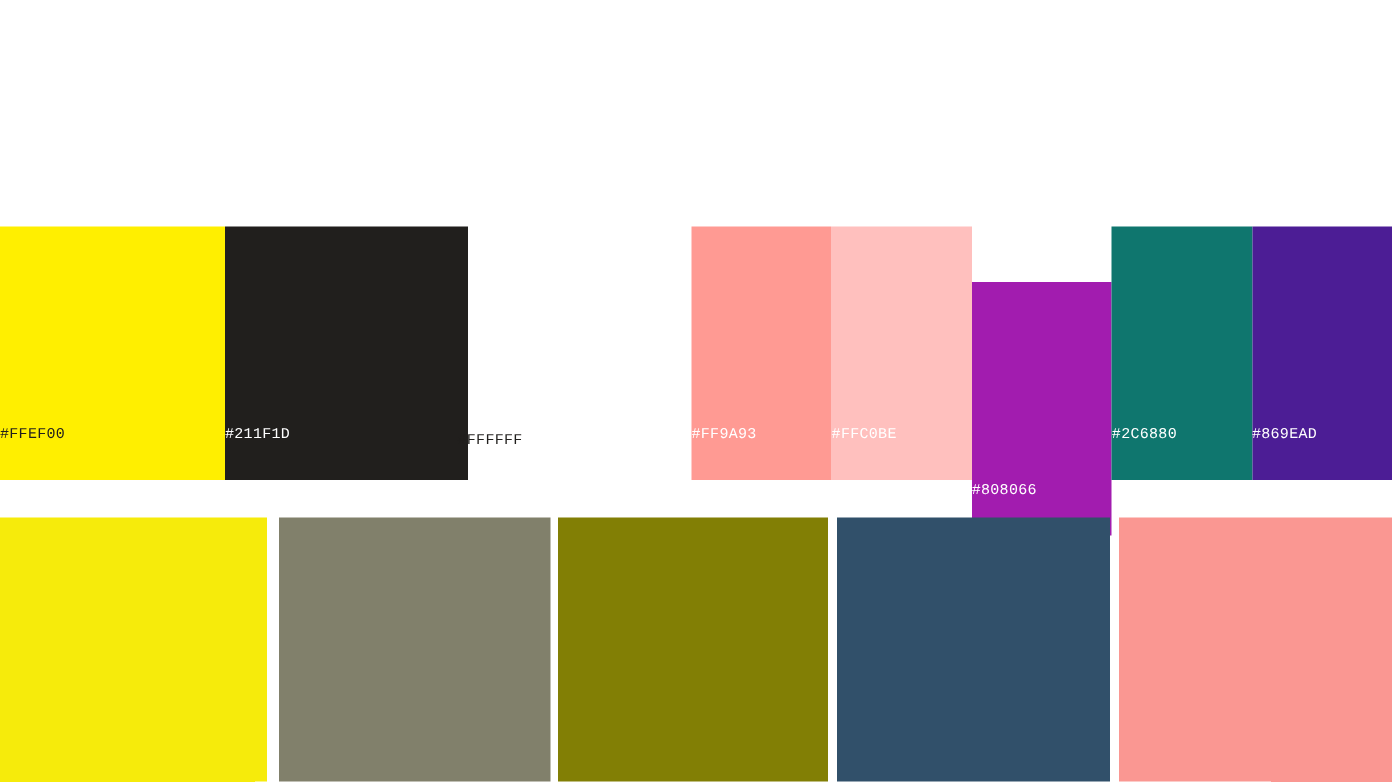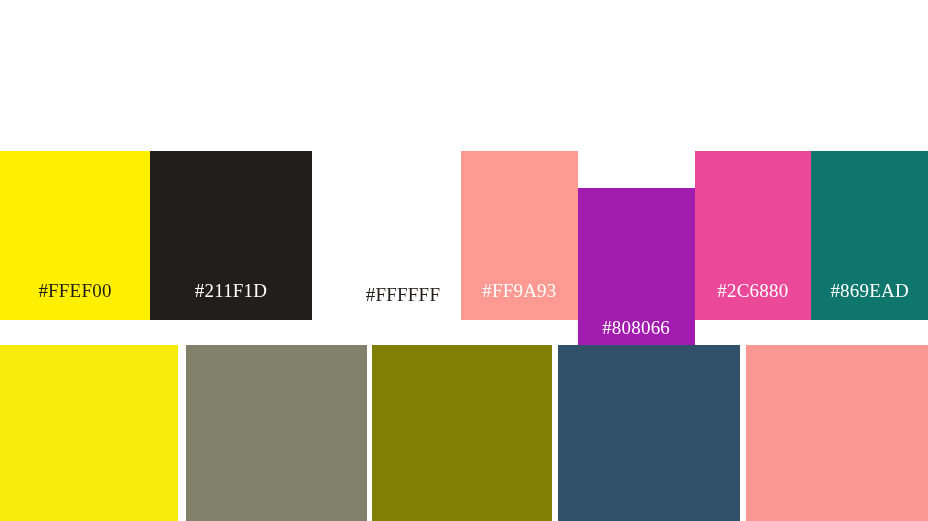--- a/index.html
+++ b/index.html
@@ -37,26 +37,26 @@
     top: 0;
     height: 169px;
     box-sizing: border-box;
   }
 
   .swatch-label {
     position: absolute;
     left: 0;
     right: 0;
     bottom: 22px;
-    text-align: center;
-    font-size: 19px;
+    text-align: left;
+    font-size: 10px;
     letter-spacing: 0.2px;
     line-height: 15px;
     white-space: nowrap;
-    font-family: Liberation Serif, serif;
+    font-family: Liberation Mono, monospace;
   }
 
   
   .swatch-plain {
     position: absolute;
     top: 4px;
     height: 169px;
     background: transparent;
     padding-left: 40px;
   }
@@ -112,31 +112,34 @@
     <div class="swatch-plain" id="sw-white" style="left:305px; width:156px;">
       <span class="swatch-label" style="color: rgb(33, 31, 29);">#FFFFFF</span>
     </div>
 
     <div id="top-strip">
 
       <div class="strip-cell" style="background: rgb(255, 154, 147);">
         <span class="swatch-label" style="color: rgb(255, 255, 255);">#FF9A93</span>
       </div>
 
+      <div class="strip-cell" style="background: rgb(255, 192, 190);">
+        <span class="swatch-label" style="color: rgb(255, 255, 255);">#FFC0BE</span>
+      </div>
 
       <div class="strip-cell" style="background: #a21caf; margin-top: 37px;">
         <span class="swatch-label" style="color: rgb(255, 255, 255);">#808066</span>
       </div>
 
 
-      <div class="strip-cell" style="background: #ec4899;">
+      <div class="strip-cell" style="background: #0f766e;">
         <span class="swatch-label" style="color: rgb(255, 255, 255);">#2C6880</span>
       </div>
 
-      <div class="strip-cell" style="background: #0f766e;">
+      <div class="strip-cell" style="background: #4c1d95;">
         <span class="swatch-label" style="color: rgb(255, 255, 255);">#869EAD</span>
       </div>
 
     </div>
   </div>
 
   <div id="bottom-row">
     <div class="bottom-swatch" style="left: 0px; width: 178px; background: rgb(246, 235, 11);"></div>
     <div class="bottom-swatch" style="left: 186px; width: 181px; background: rgb(129, 128, 107);"></div>
     <div class="bottom-swatch" style="left: 372px; width: 180px; background: rgb(130, 127, 5);"></div>

